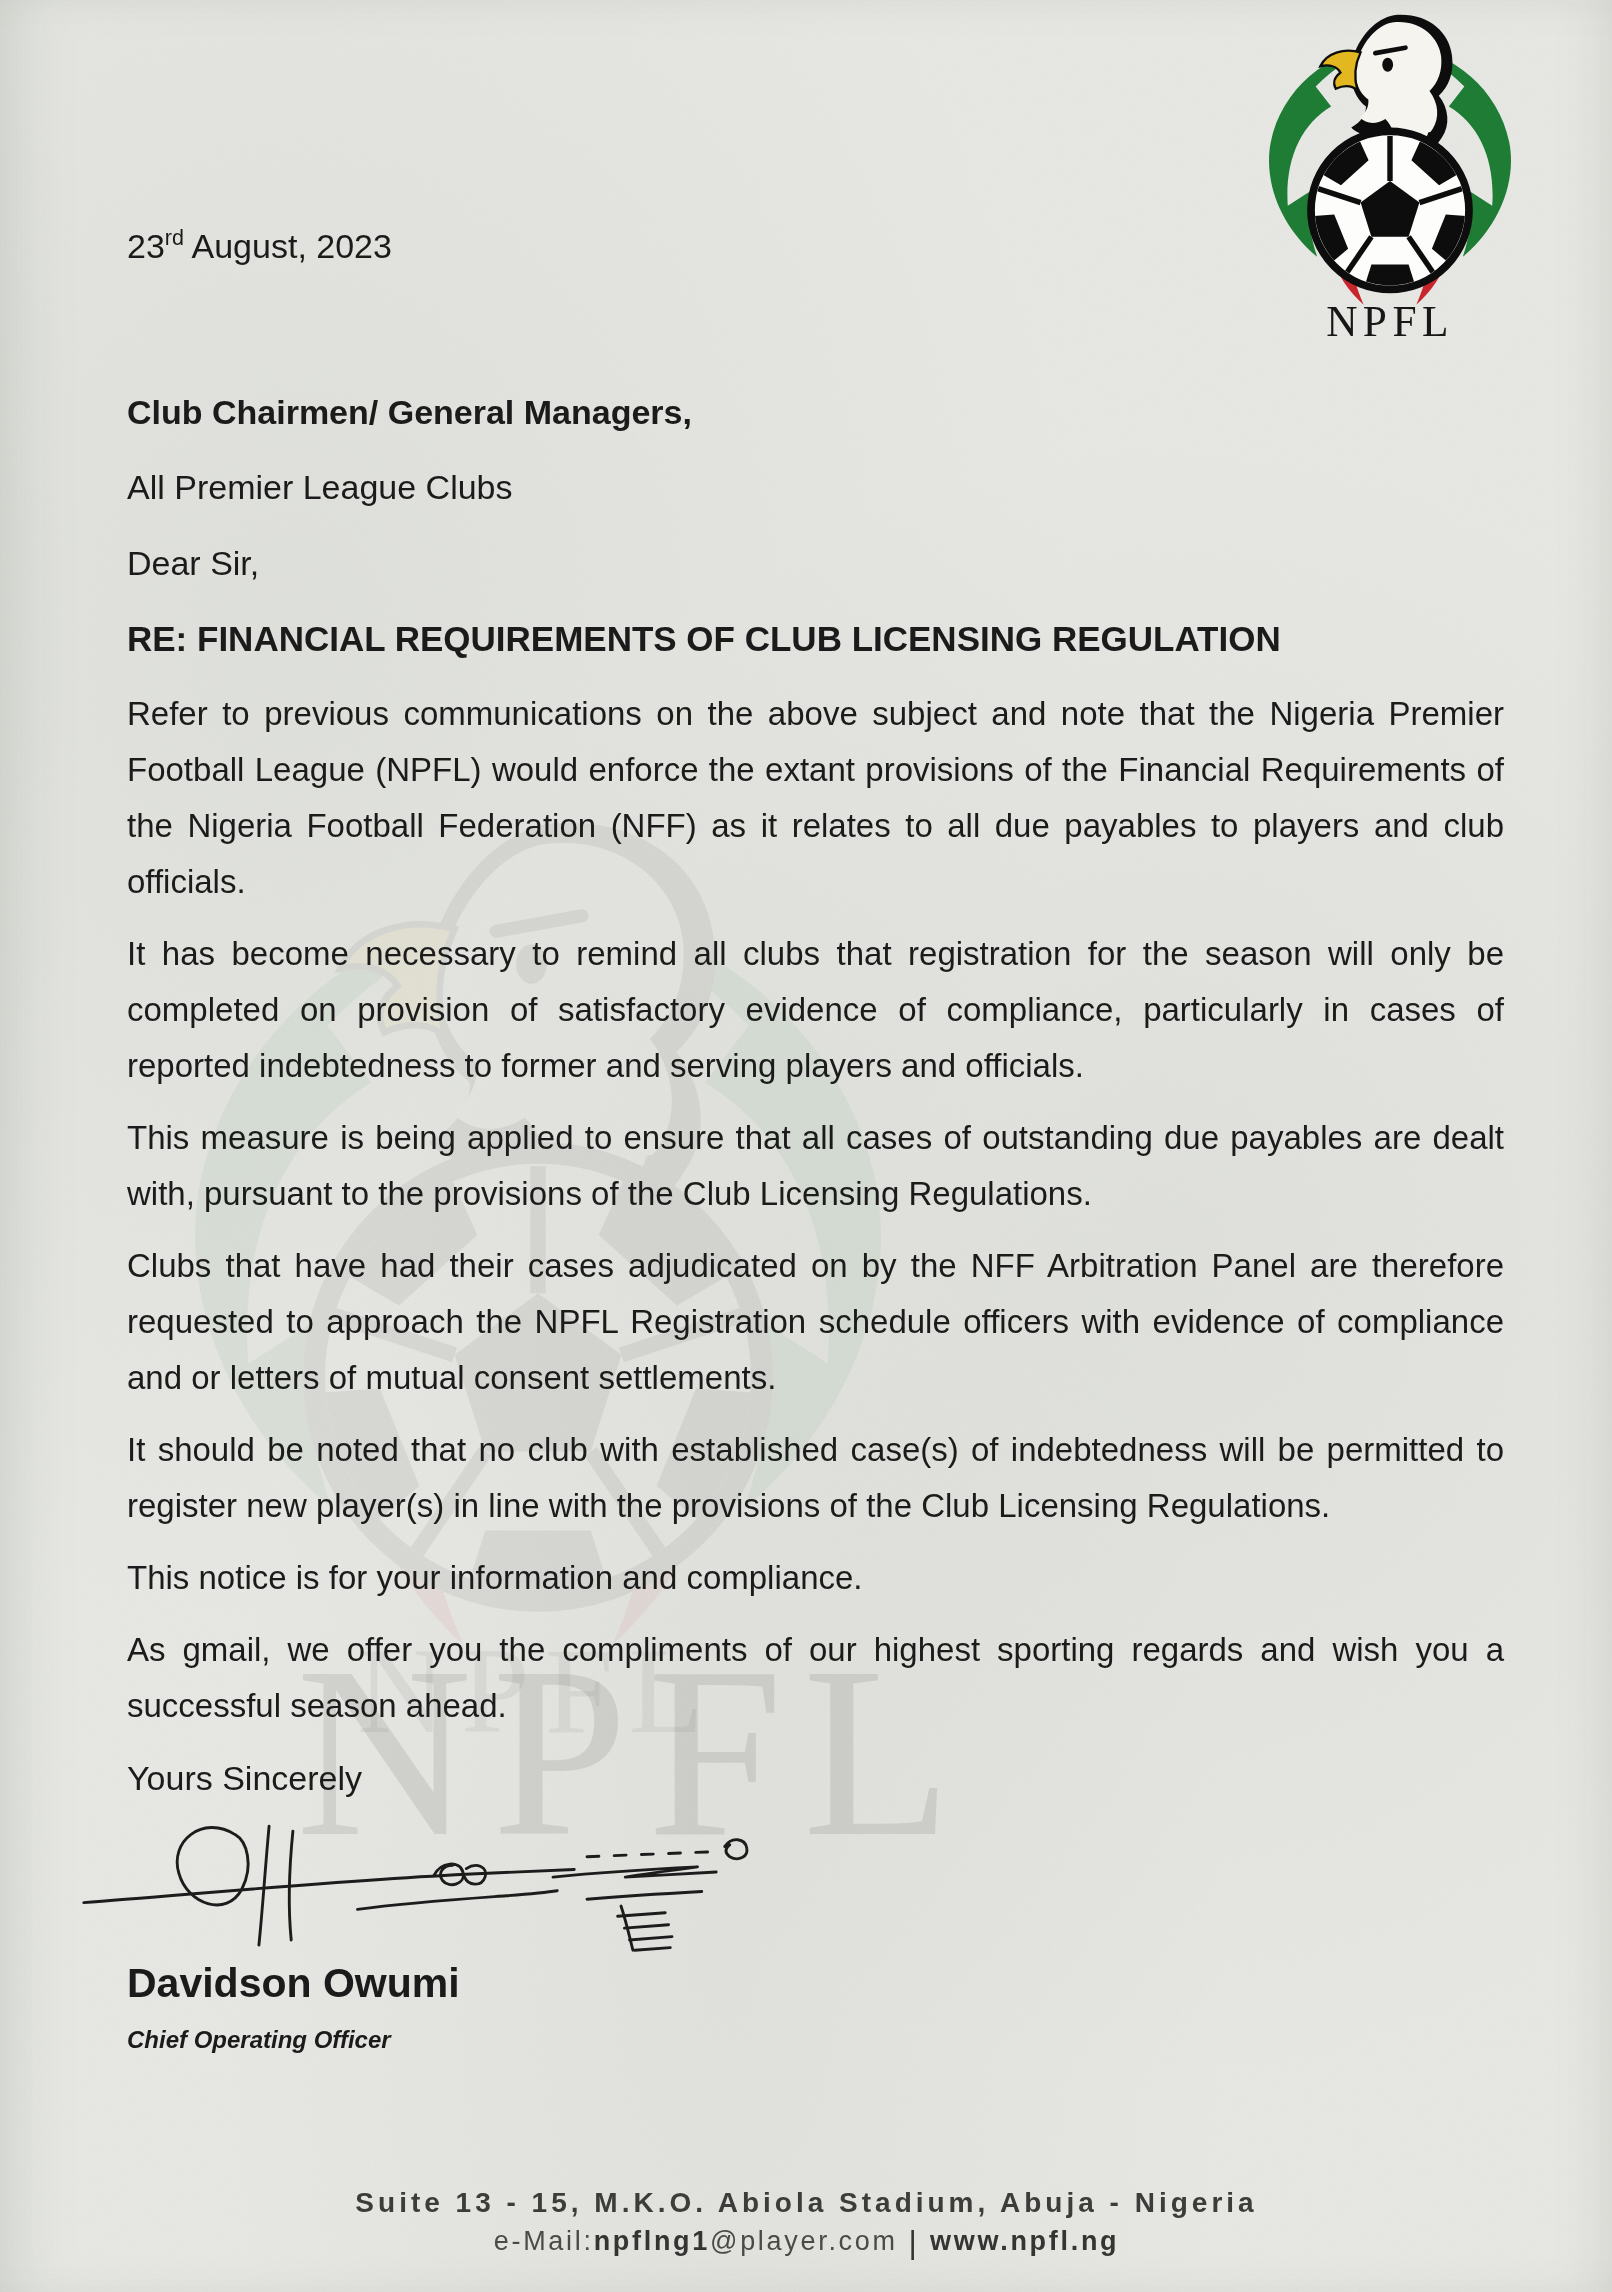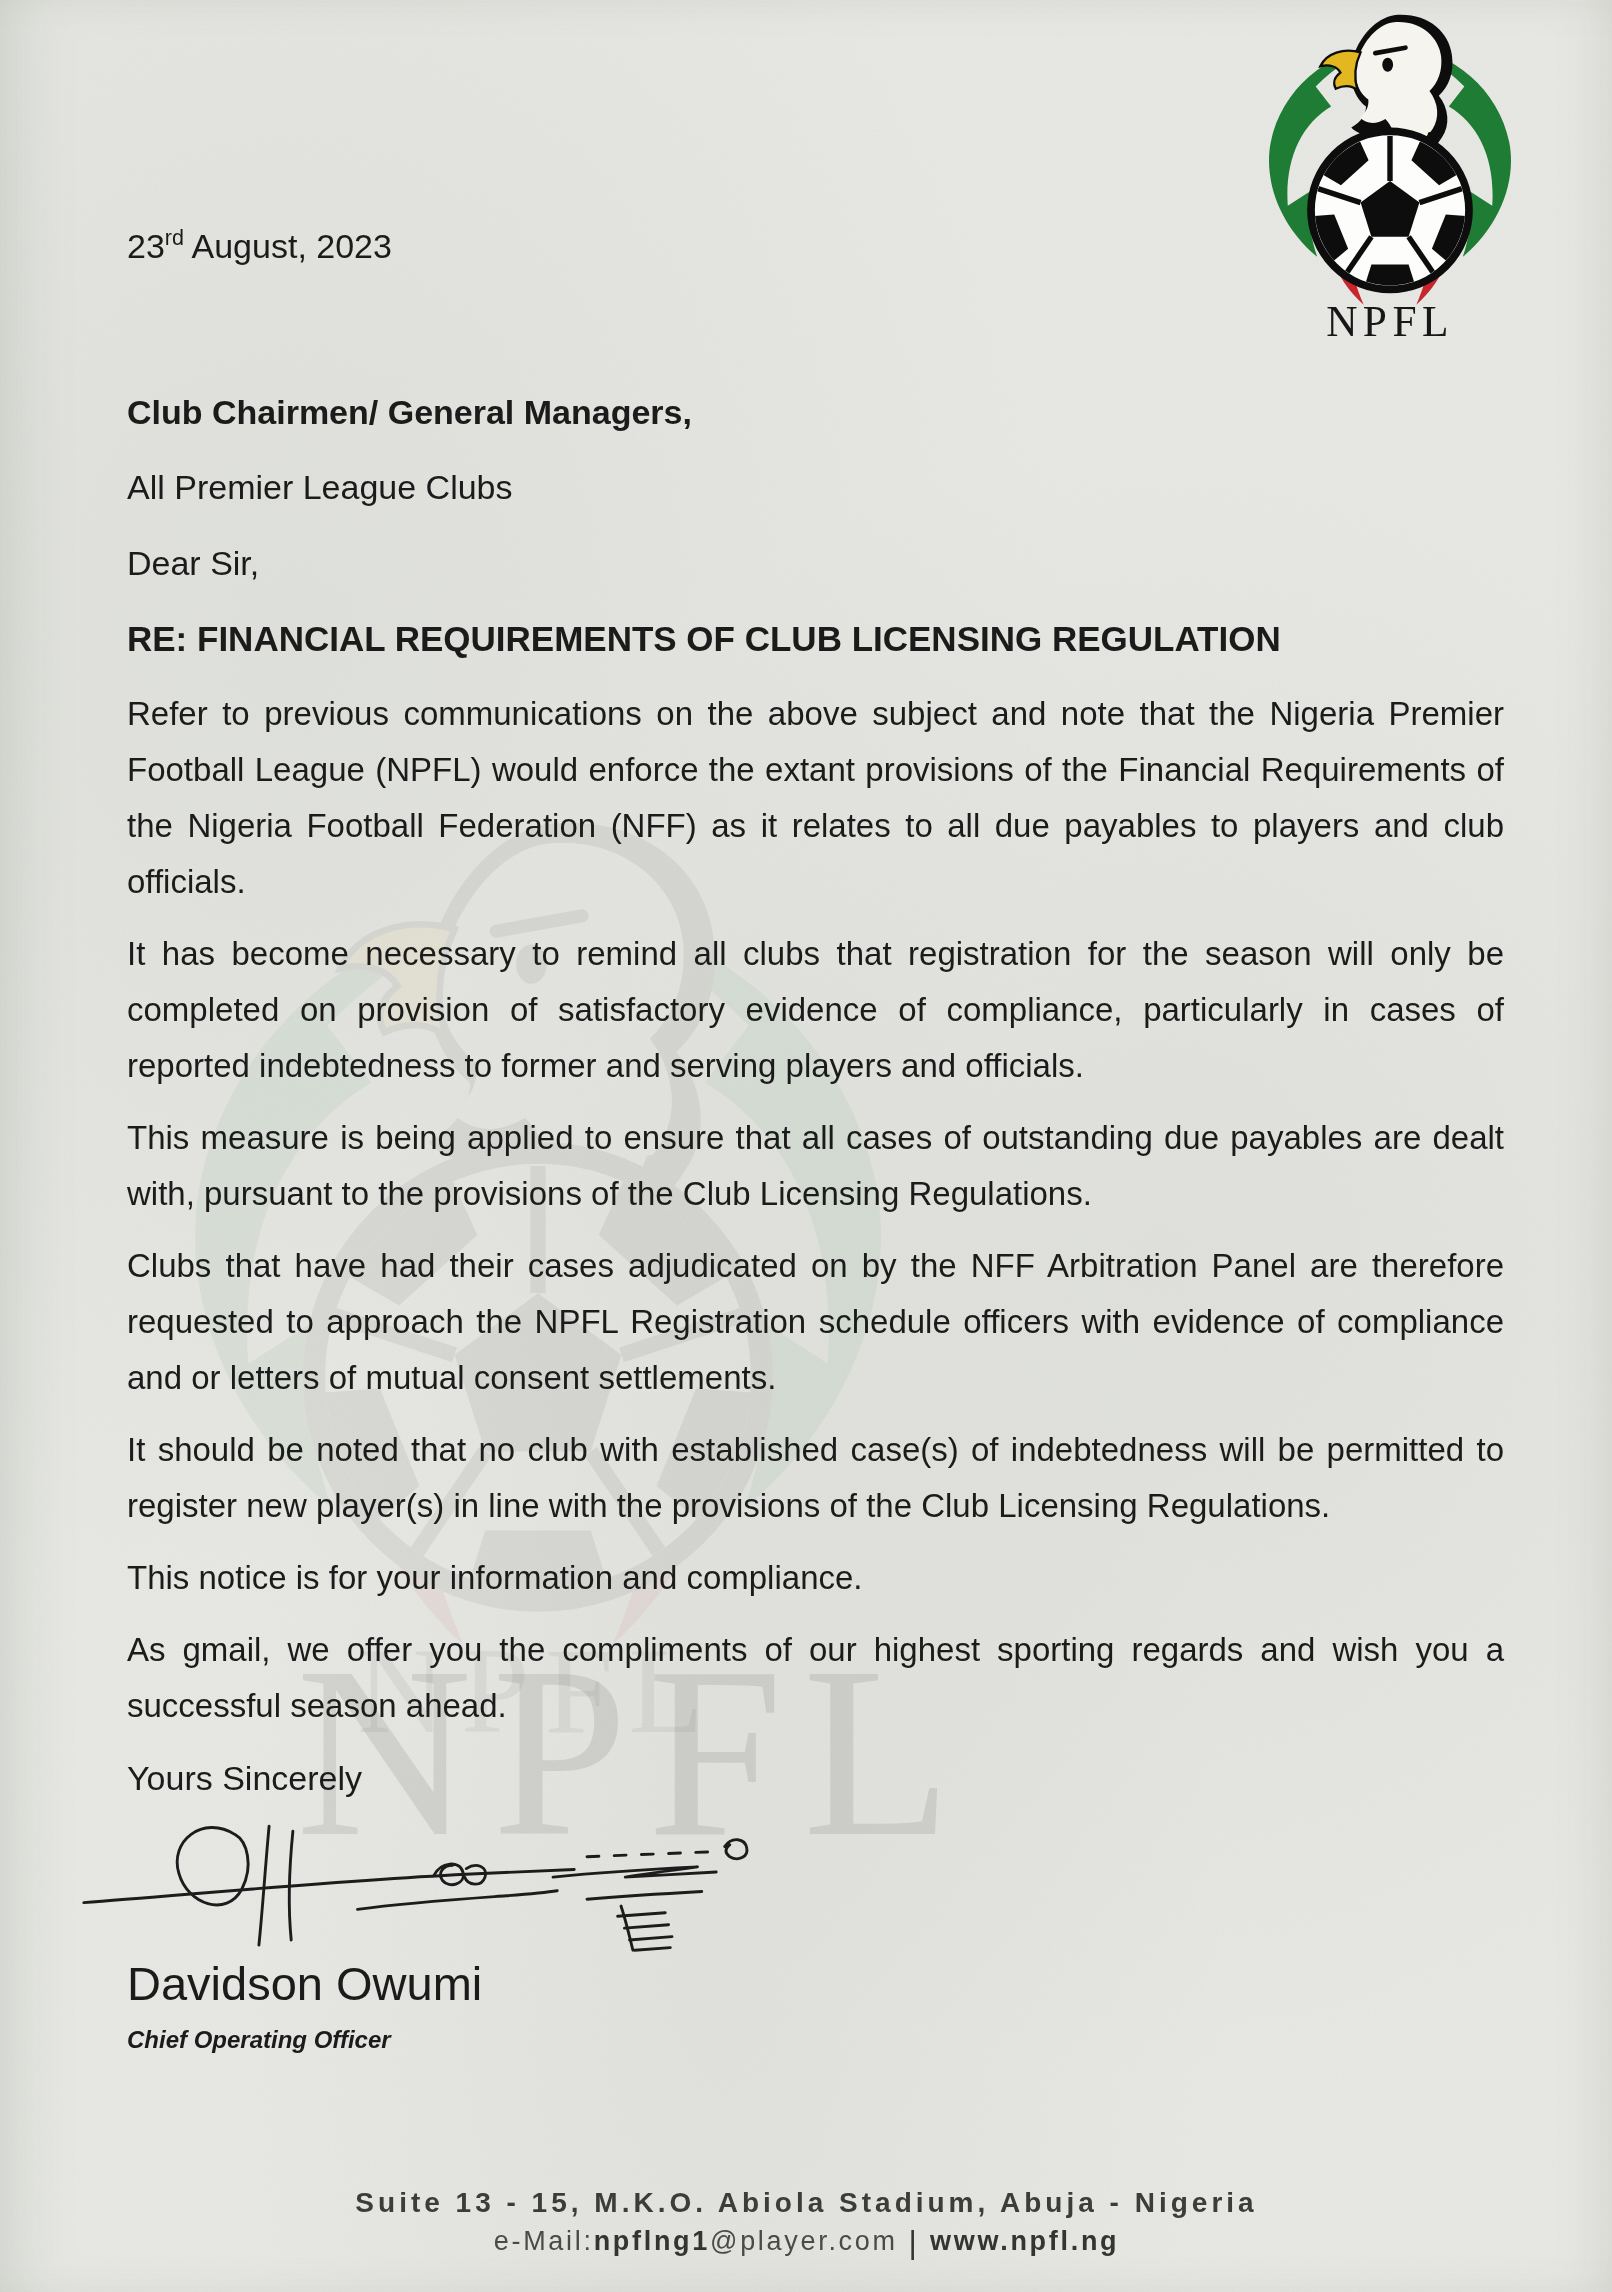--- a/index.html
+++ b/index.html
@@ -28,21 +28,21 @@
   .content{position:relative;z-index:1;padding:0 109px 0 127px;}
   .date{margin-top:210px;margin-bottom:110px;font-size:34px;line-height:56px;}
   .date sup{font-size:21.5px;vertical-align:12.5px;}
   .logo{position:absolute;top:9px;right:68px;width:310px;height:333px;z-index:1;}
   .hline{font-size:34px;line-height:56px;margin:0 0 19.7px 0;}
   .b{font-weight:700;}
   .subject{font-size:35px;}
   p.bodytext{font-size:33px;line-height:56px;text-align:justify;margin:0 0 16px 0;}
   .closing{font-size:34px;line-height:56px;margin:10.7px 0 0 0;}
   .sig{display:block;margin:14.3px 0 0 -64px;width:708px;height:136px;}
-  .sname{font-size:47px;line-height:47px;font-weight:400;margin:3.6px 0 0 0;}
+  .sname{font-size:41px;line-height:47px;font-weight:700;margin:3.6px 0 0 0;}
   .stitle{font-size:24px;line-height:47px;font-weight:700;font-style:italic;margin:9px 0 0 0;}
   .footer{position:absolute;left:0;right:0;top:2183px;text-align:center;z-index:1;color:#3c3c3a;}
   .f1{font-size:28px;font-weight:700;letter-spacing:4px;line-height:39px;}
   .f2{font-size:27px;letter-spacing:2.7px;line-height:38px;}
   .f2 .lt{font-weight:500;color:#4a4a46;text-align:right;}
   .f2 .bd{font-weight:700;color:#343432;}
   .f2 .sep{display:inline-block;margin:0 10.7px;font-weight:400;font-size:32px;vertical-align:-2.7px;color:#343432;}
 </style>
 </head>
 <body>

